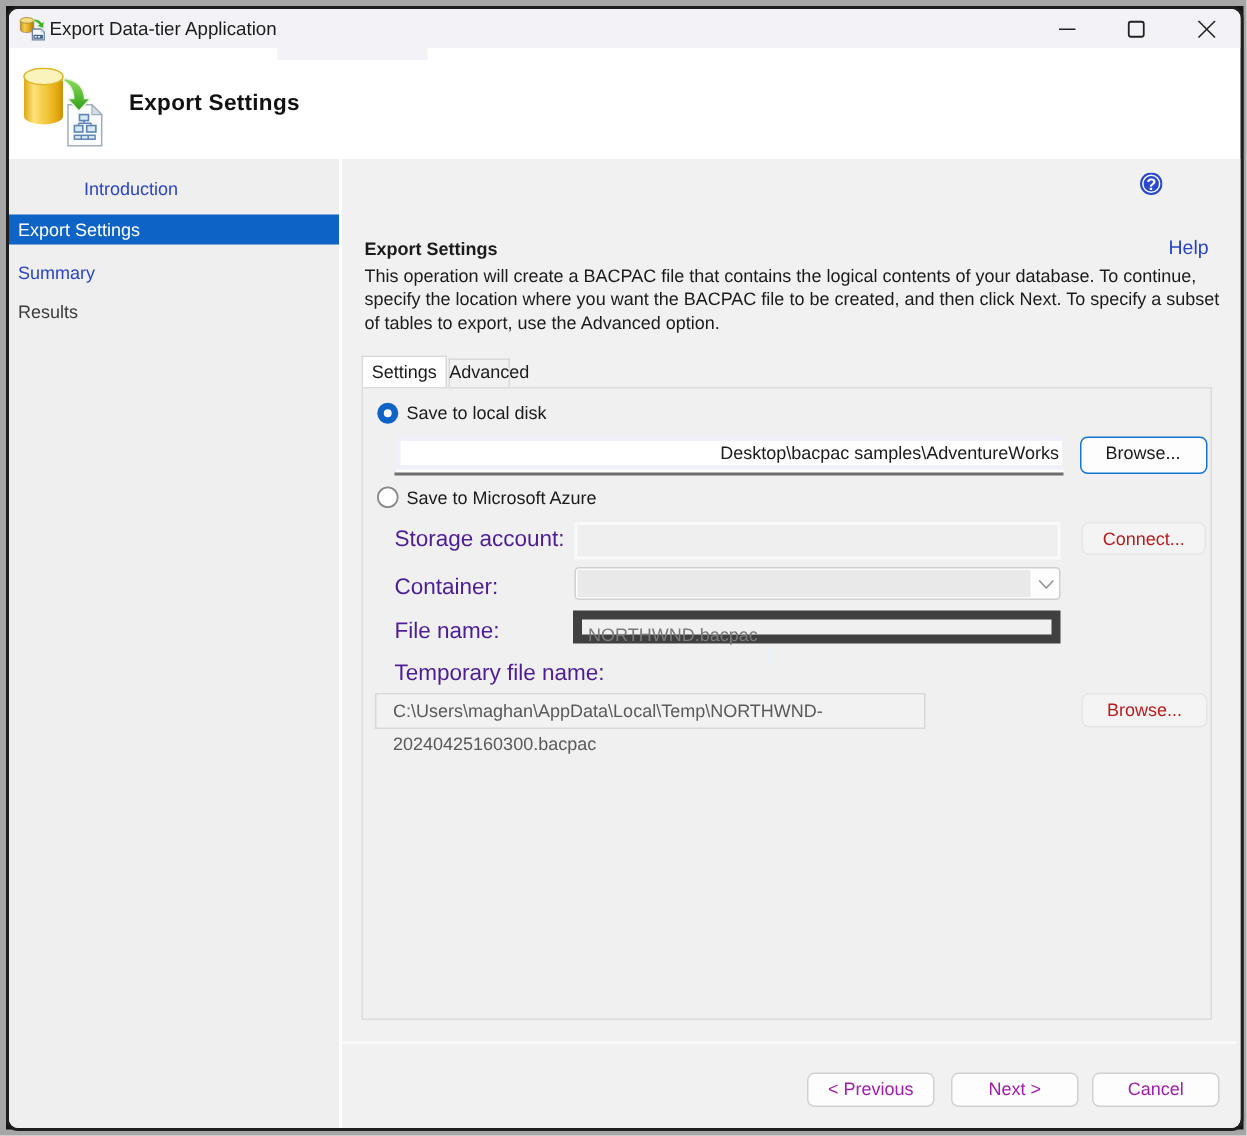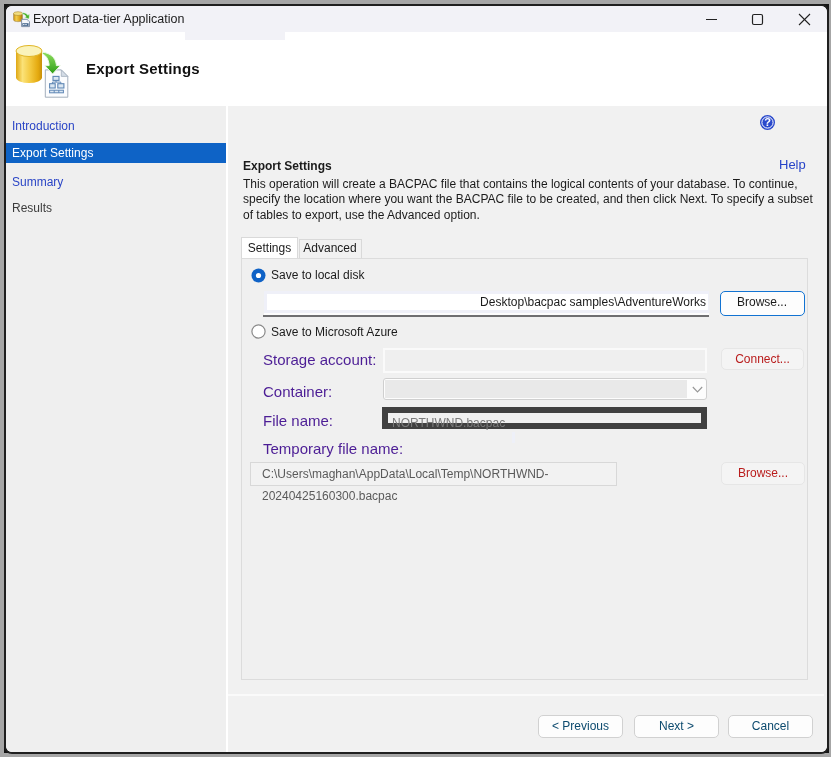--- a/index.html
+++ b/index.html
@@ -14,34 +14,34 @@
   .bigheading{left:80px;top:54px;font-size:15px;font-weight:bold;color:#111;letter-spacing:0.2px;}
   .sidebar{left:0;top:100px;width:220px;height:646px;background:#efefef;}
   .content{left:222px;top:100px;width:599px;height:646px;background:#f1f1f1;}
   .nav{left:6px;height:20px;line-height:20px;font-size:12px;color:#2a45c6;}
   .navsel{left:0;top:137px;width:220px;height:20px;background:#0e63c6;}
   .navsel span{position:absolute;left:6px;top:0;height:20px;line-height:20px;font-size:12px;color:#fff;}
   .help-text{left:773px;top:106px;height:20px;line-height:20px;font-size:13px;color:#2643c8;margin-top:43px;}
   .h2{left:237px;top:152.8px;font-size:12px;font-weight:bold;color:#1b1b1b;}
   .para{left:237px;top:170.8px;font-size:12px;line-height:15.6px;color:#1b1b1b;white-space:nowrap;}
   .tab1{left:235px;top:231px;width:57px;height:21px;background:#fff;border:1px solid #d9d9d9;border-bottom:none;box-sizing:border-box;text-align:center;font-size:12px;line-height:20px;color:#1b1b1b;z-index:3;}
-  .tab2{left:292.5px;top:233px;width:63px;height:19.5px;background:#f1f1f1;border:1px solid #d9d9d9;border-bottom:1px solid #dcdcdc;box-sizing:border-box;text-align:center;font-size:12px;line-height:17px;color:#1b1b1b;z-index:3;}
+  .tab2{left:292.5px;top:233px;width:41px;height:19.5px;background:#f1f1f1;border:1px solid #d9d9d9;border-bottom:1px solid #dcdcdc;box-sizing:border-box;text-align:center;font-size:12px;line-height:17px;color:#1b1b1b;z-index:3;}
   .panel{left:235px;top:251.5px;width:567px;height:422px;border:1px solid #dcdcdc;box-sizing:border-box;background:#f0f0f0;}
   .lbl{height:20px;line-height:20px;font-size:12px;color:#1b1b1b;}
   .lblgray{height:20px;line-height:20px;font-size:15px;color:#4c1d95;}
   .inpdis{box-sizing:border-box;background:#efefef;border:2px solid #fafafa;font-size:12px;color:#8f8f8f;}
   .inpfile{box-sizing:border-box;background:#f0f0f0;border:6px solid #404040;font-size:12px;color:#7a7a7a;}
   .inptemp{box-sizing:border-box;background:#f2f2f2;border:1px solid #d8d8d8;font-size:12px;color:#5a5a5a;}
   .combo{box-sizing:border-box;background:#fdfdfd;border:1px solid #cfcfcf;border-radius:3px;}
   .combobtn{position:absolute;left:1px;top:1px;bottom:1px;right:19px;background:#e9e9e9;}
   .inp1outer{box-sizing:border-box;background:#eff0f8;}
   .inp1inner{position:absolute;left:3px;top:2.5px;right:1px;height:16.5px;background:#fff;font-size:12px;color:#1b1b1b;text-align:right;line-height:17px;padding-right:2px;}
   .inp1strip{position:absolute;left:0px;right:0px;bottom:2px;height:2px;background:#fdfdfd;}
   .inp1line{position:absolute;left:-1px;right:0px;bottom:0px;height:2px;background:#6f6f71;}
-  .btn{box-sizing:border-box;background:#fdfdfd;border:1px solid #d1d1d1;border-radius:5px;font-size:12px;color:#0c4a6e;text-align:center;}
+  .btn{box-sizing:border-box;background:#fdfdfd;border:1px solid #d1d1d1;border-radius:5px;font-size:12px;color:#a21caf;text-align:center;}
   .btndis{box-sizing:border-box;background:#f4f4f4;border:1px solid #e6e6e6;border-radius:5px;font-size:12px;color:#b91c1c;text-align:center;}
   .btnblue{box-sizing:border-box;background:#fdfdfd;border:1.5px solid #1273d2;border-radius:5px;font-size:12px;color:#1b1b1b;text-align:center;}
   .sep{left:222px;top:688px;width:596px;height:2px;background:#fafafa;}
 </style>
 </head>
 <body>
 <div class="page">
   <div class="blackbg"></div>
   <div class="win">
     <div class="abs titlebar"></div>
@@ -104,21 +104,21 @@
       </g>
       <g stroke="#5f87b5" stroke-width="1" fill="none">
         <path d="M42 35.4 v1.7 M38.4 37.1 h8.4 M38.4 37.1 v1.6 M46.8 37.1 v1.6"></path>
       </g>
       <rect x="35.6" y="45.2" width="13.8" height="2.6" fill="#dbe7f2" stroke="#5f87b5" stroke-width="1"></rect>
       <path d="M40.2 45.2 v2.6 M44.8 45.2 v2.6" stroke="#5f87b5" stroke-width="1"></path>
     </svg>
     <div class="abs bigheading">Export Settings</div>
     <div class="abs sidebar"></div>
     <div class="abs content"></div>
-    <div class="abs nav" style="top:110px;">Introduction</div>
+    <div class="abs nav" style="top:110px;margin-left:44px;">Introduction</div>
     <div class="abs navsel">
         <span>Export Settings</span>
       </div>
     <div class="abs nav" style="top:165.5px;">Summary</div>
     <div class="abs nav" style="top:191.5px;color:#3c3c3c;">Results</div>
 
     <svg class="abs" style="left:753.5px;top:108.5px;" width="15" height="15" viewBox="0 0 15 15">
       <circle cx="7.5" cy="7.5" r="7.5" fill="#2a49cc"></circle>
       <circle cx="7.5" cy="7.5" r="5.6" fill="none" stroke="#fff" stroke-width="1"></circle>
       <text x="7.5" y="11.4" font-size="11" font-weight="bold" fill="#fff" text-anchor="middle" font-family="Liberation Sans">?</text>

